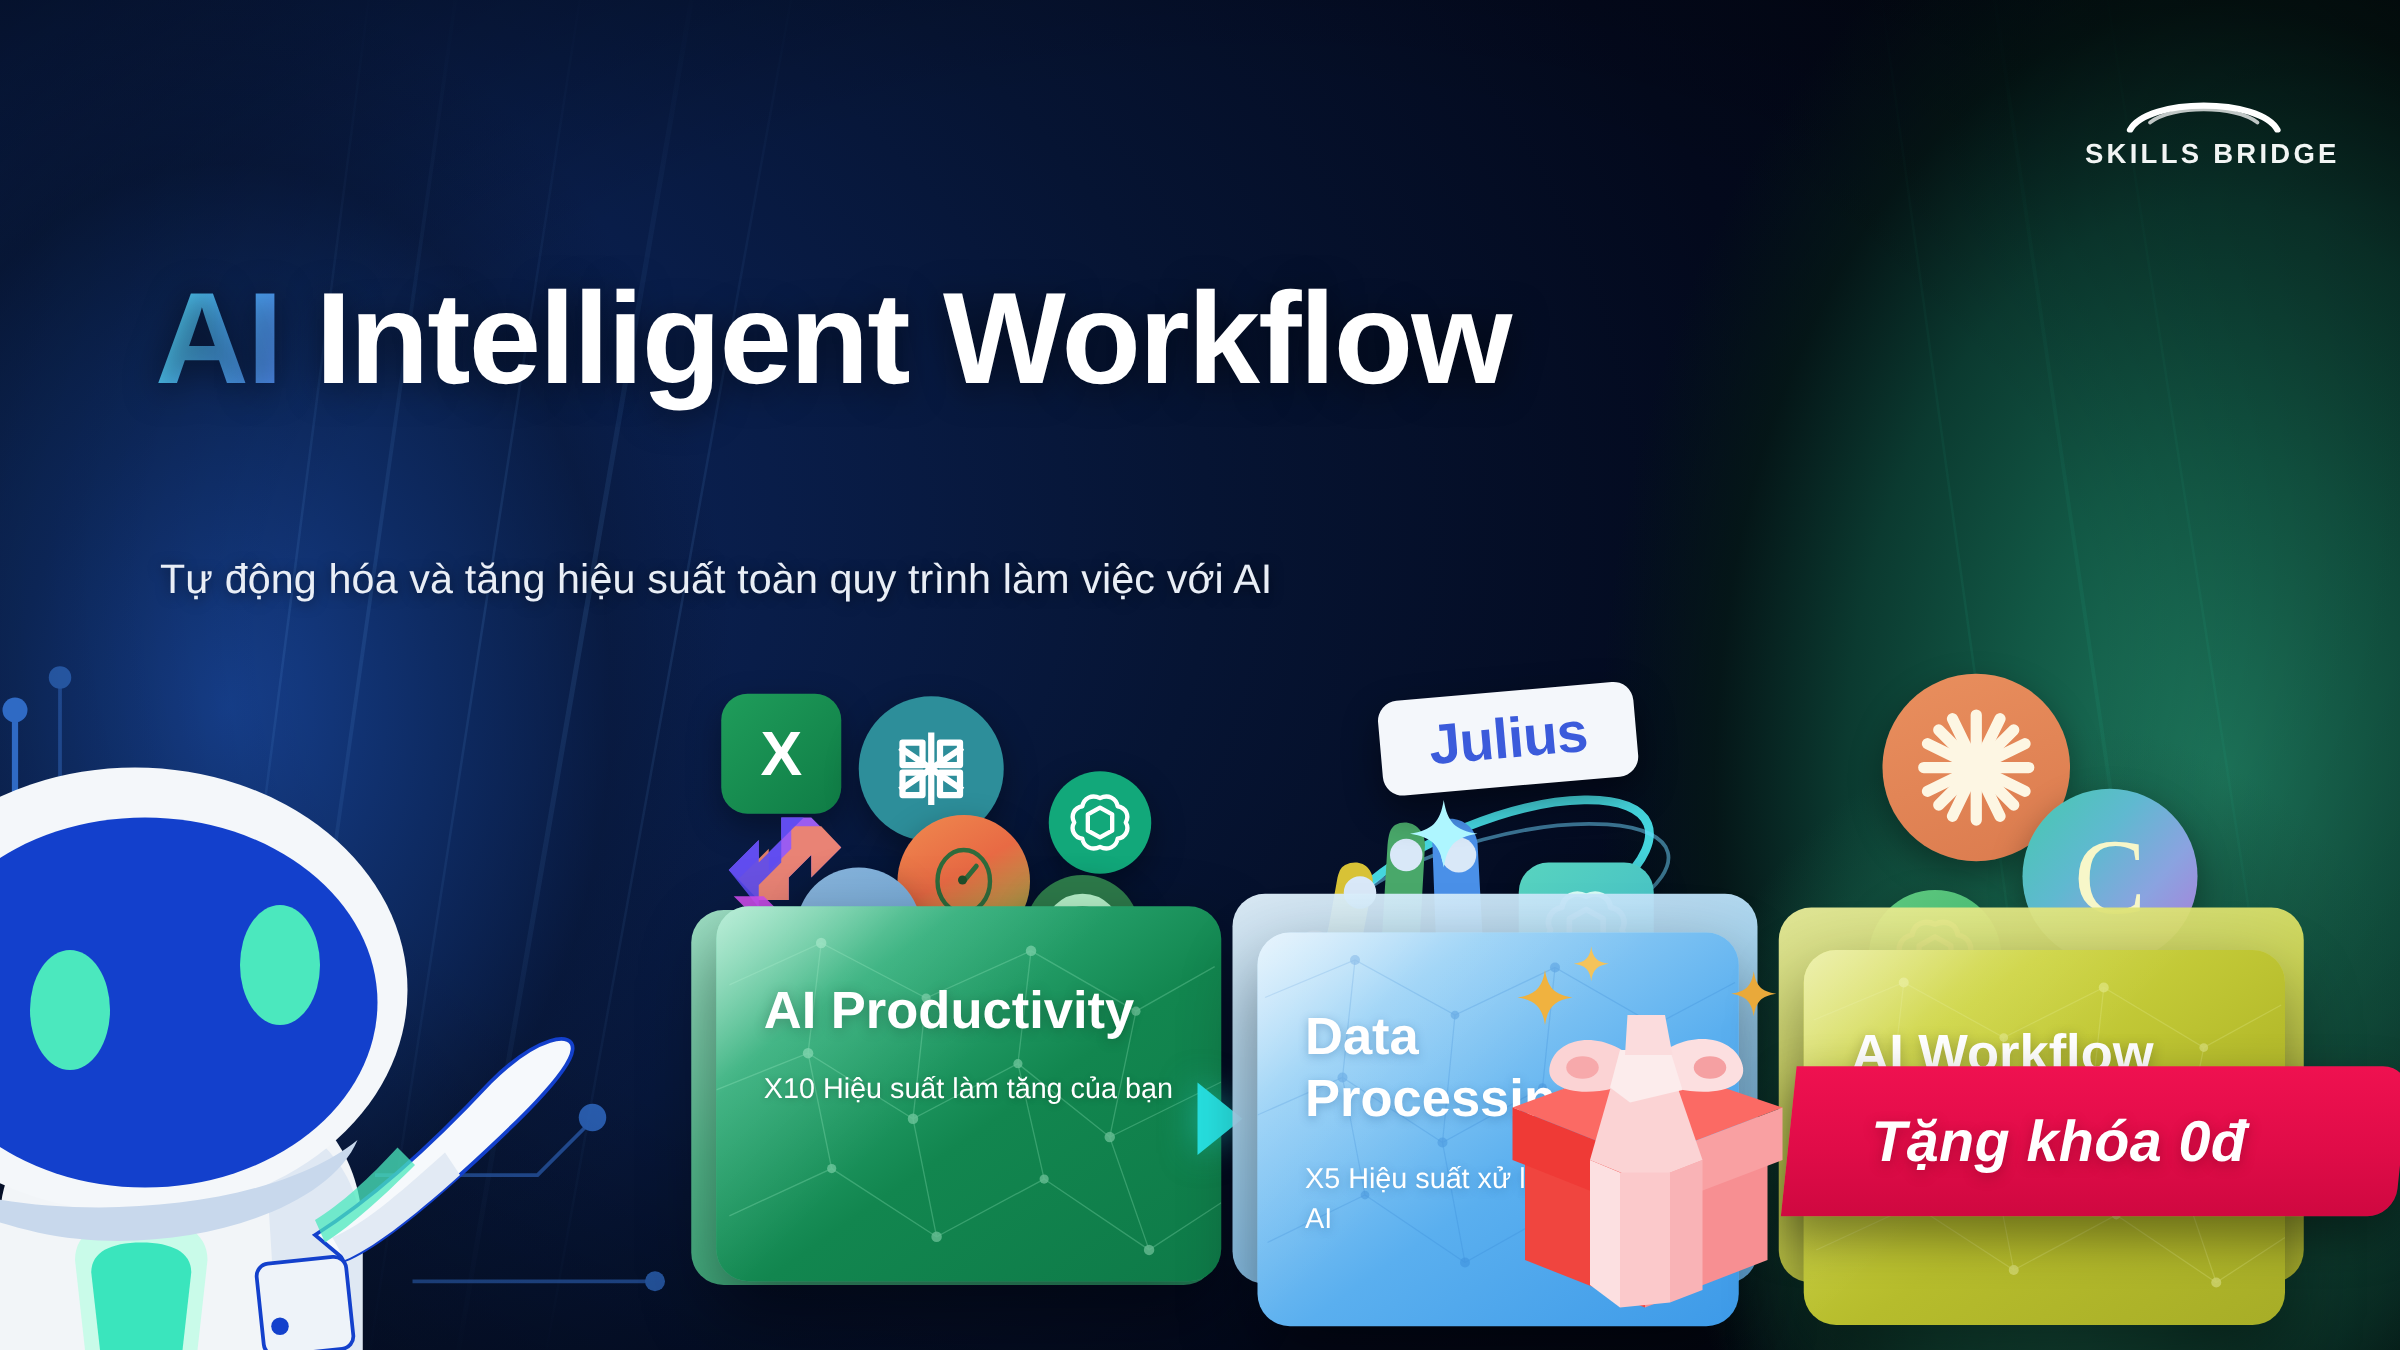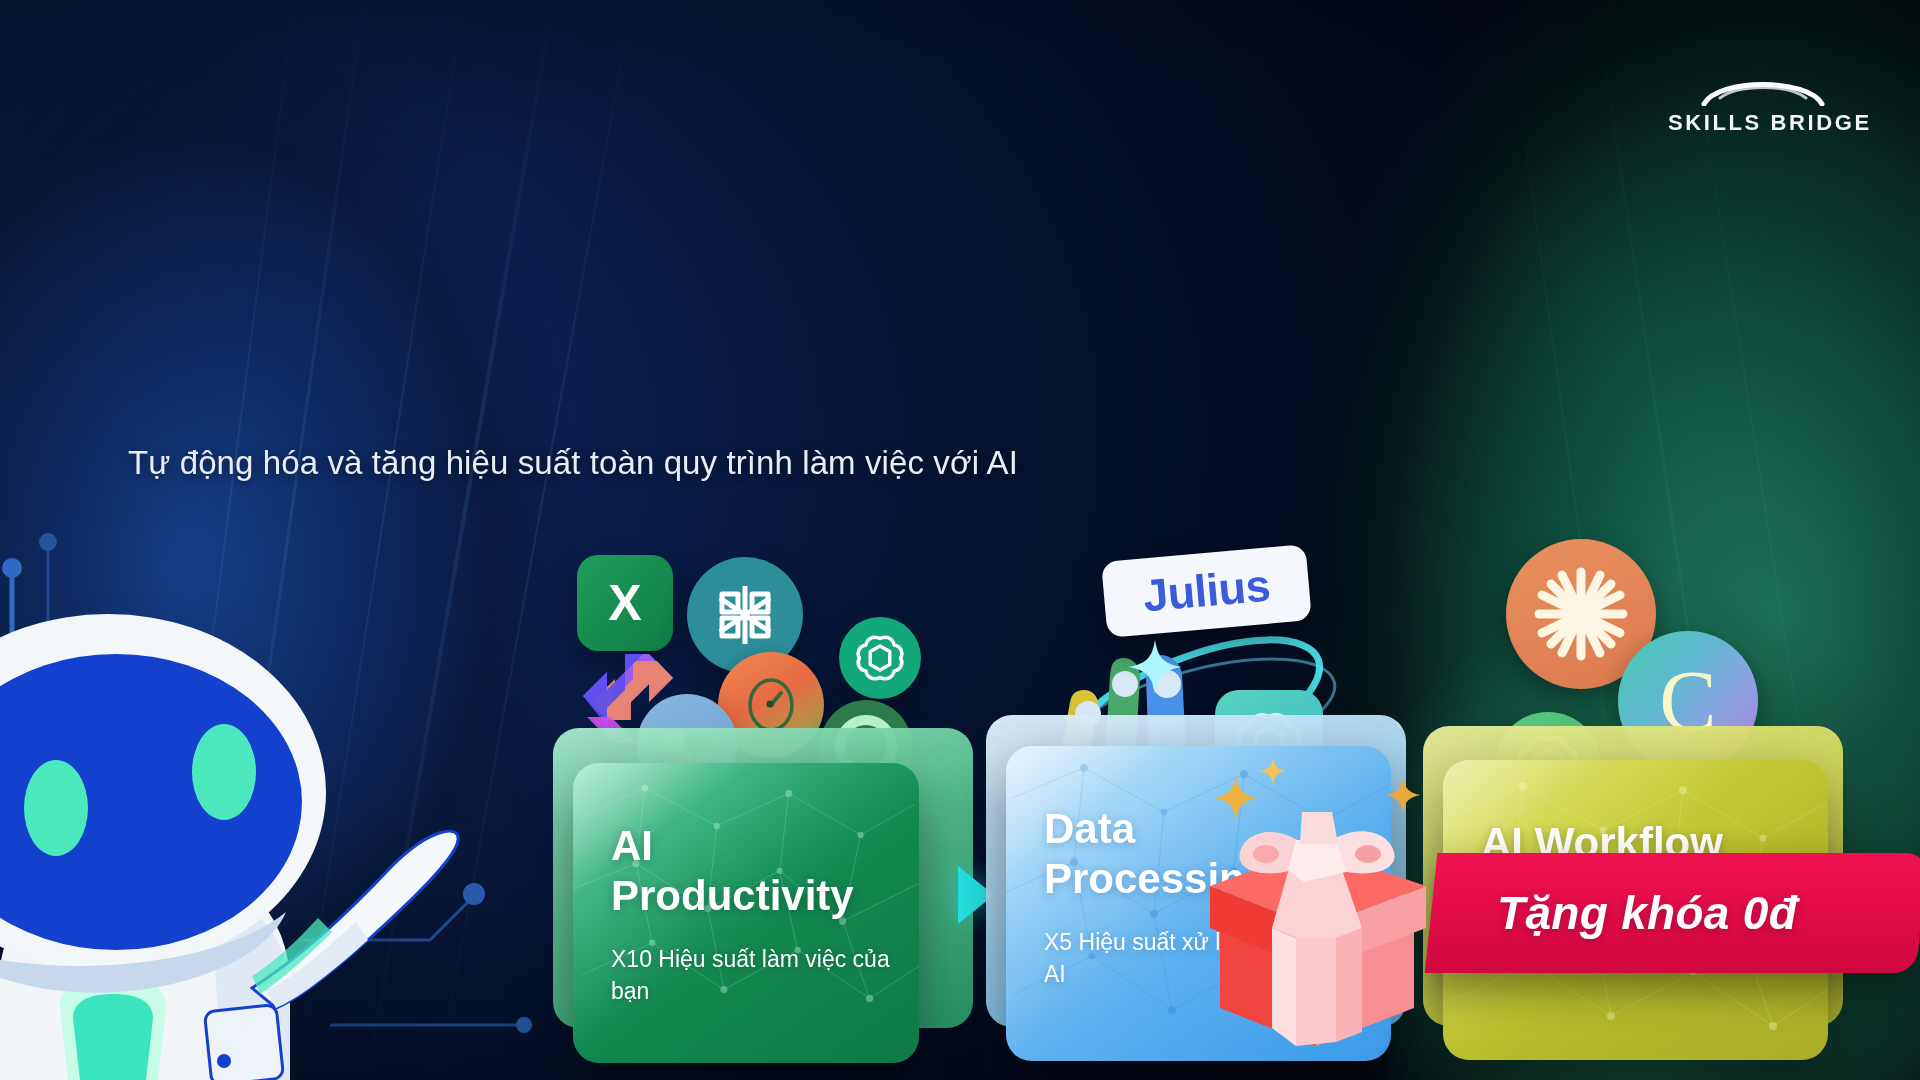--- a/index.html
+++ b/index.html
@@ -85,21 +85,21 @@
     font-size:42px; font-weight:bold; line-height:1.20; color:#ffffff;
     text-shadow:0 2px 10px rgba(0,0,0,.25);
   }
   .card-desc{
     margin-top:22px; font-size:23px; line-height:1.38; color:#ffffff;
     text-shadow:0 1px 6px rgba(0,0,0,.22);
   }
   
   .plate{ position:absolute; border-radius:26px; }
 
-  #card1{ left:573px; top:763px; width:346px; height:300px;
+  #card1{ left:573px; top:725px; width:404px; height:300px;
     background:linear-gradient(145deg,#8fe3c0 0%, #2fae79 24%, #12864f 56%, #0e7a48 100%); }
   #plate1{ left:553px; top:728px; width:420px; height:300px;
     background:linear-gradient(160deg,#a9ecce 0%, #5bc795 45%, #2a9e6b 100%); opacity:.95; }
 
   #card2{ left:1006px; top:746px; width:385px; height:315px;
     background:linear-gradient(145deg,#d9eefc 0%, #9ad2f6 22%, #5aafef 58%, #3d9ae8 100%); }
   #plate2{ left:986px; top:715px; width:420px; height:312px;
     background:linear-gradient(160deg,#e4f3fd 0%, #a9daf8 46%, #6bb8f0 100%); opacity:.95; }
 
   #card3{ left:1443px; top:760px; width:385px; height:300px;
@@ -200,20 +200,24 @@
   <div class="bg-vign"></div>
 
   <div class="logo">
     <svg width="126" height="34" viewBox="0 0 126 34">
       <path d="M4,32 C18,6 108,6 122,32" stroke="#ffffff" stroke-width="5" fill="none" stroke-linecap="round"></path>
       <path d="M20,26 C38,12 88,12 106,26" stroke="#ffffff" stroke-width="3" fill="none" stroke-linecap="round" opacity=".75"></path>
     </svg>
     <div class="logo-text">SKILLS BRIDGE</div>
   </div>
 
+  <div class="h1">
+    <span class="ai">AI</span>
+    <span>Intelligent Workflow</span>
+  </div>
   <div class="sub">Tự động hóa và tăng hiệu suất toàn quy trình làm việc với AI</div>
 
   <svg style="position:absolute;left:-40px;top:556px;width:520px;height:524px" viewBox="0 0 520 524">
     <path d="M52,16 L52,96" stroke="#2f6ac4" stroke-width="5"></path>
     <circle cx="52" cy="12" r="10" fill="#2f6ac4"></circle>
 
     <path d="M40,420 C40,350 110,300 190,300 C270,300 330,350 330,430 L330,524 L40,524 Z" fill="#f2f5f8"></path>
     <path d="M250,330 C300,350 330,385 330,440 L330,524 L262,524 Z" fill="#dfe8f3"></path>
 
     <path d="M100,452 C100,430 120,418 152,418 C186,418 206,430 206,452 L198,524 L108,524 Z" fill="#c9fbe9"></path>
@@ -304,21 +308,21 @@
           <circle cx="300" cy="176" r="4"></circle>
           <circle cx="88" cy="200" r="3.5"></circle>
         <circle cx="168" cy="252" r="4"></circle>
           <circle cx="250" cy="208" r="3.5"></circle>
           <circle cx="330" cy="262" r="4"></circle>
       </g>
     </svg>
     <div class="gloss"></div>
     <div class="ctext">
       <div class="card-title">AI Productivity</div>
-      <div class="card-desc">X10 Hiệu suất làm việc của bạn</div>
+      <div class="card-desc">X10 Hiệu suất làm tăng của bạn</div>
     </div>
   </div>
 
   <div class="arrow" id="arrow1"></div>
 
   <svg style="position:absolute;left:1024px;top:600px;width:330px;height:230px" viewBox="0 0 330 230">
     <ellipse cx="168" cy="110" rx="136" ry="52" fill="none" stroke="#49e0e8" stroke-width="7" transform="rotate(-22 168 110)" opacity=".95"></ellipse>
     <ellipse cx="175" cy="118" rx="140" ry="48" fill="none" stroke="#6fd8ff" stroke-width="3" transform="rotate(-15 175 118)" opacity=".5"></ellipse>
   </svg>
 

